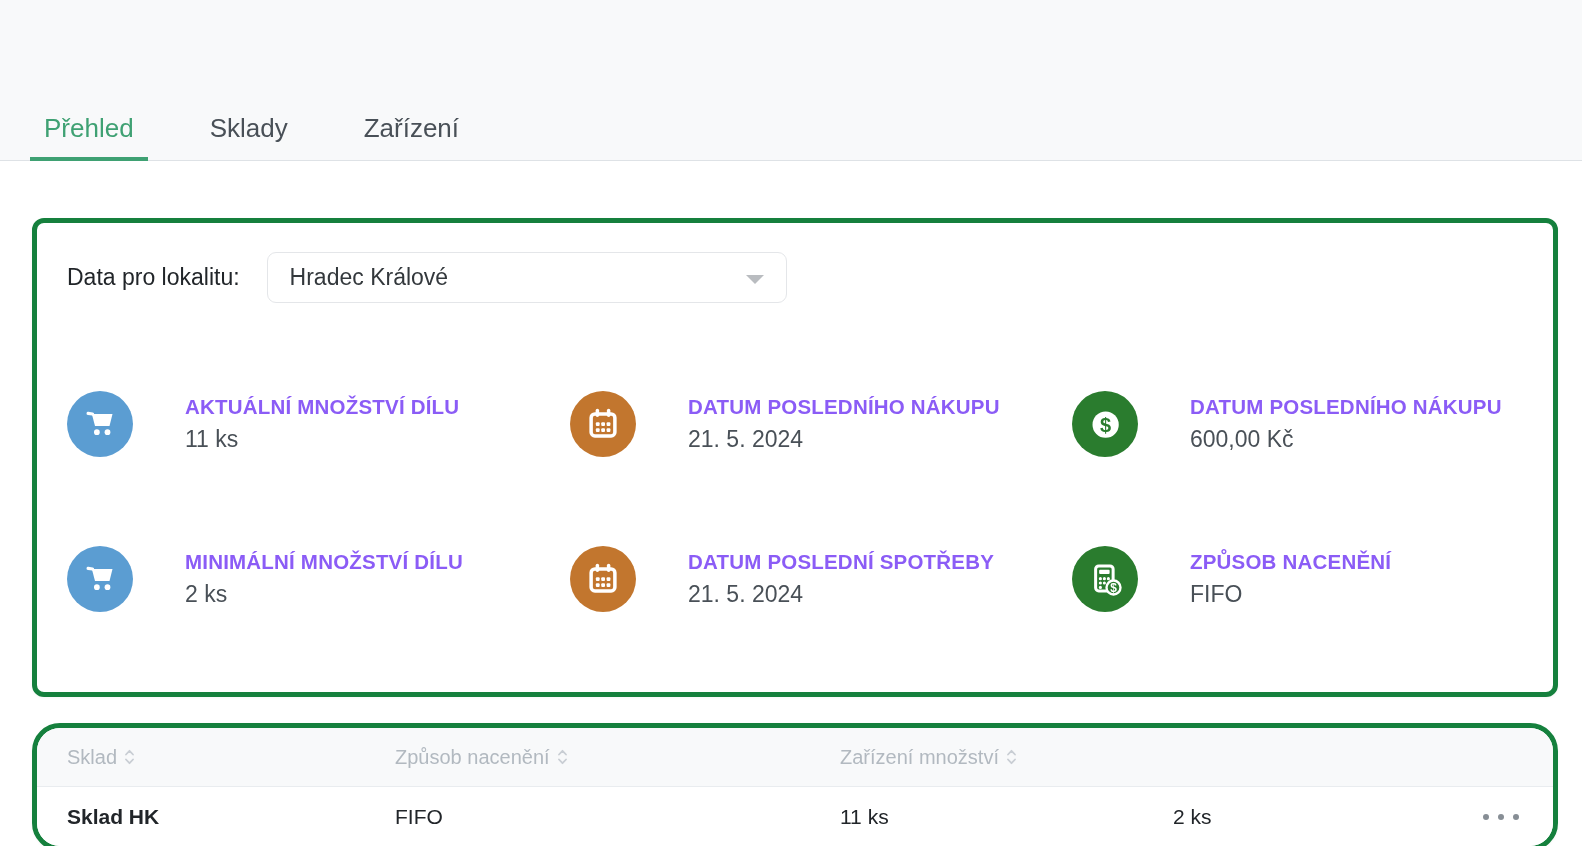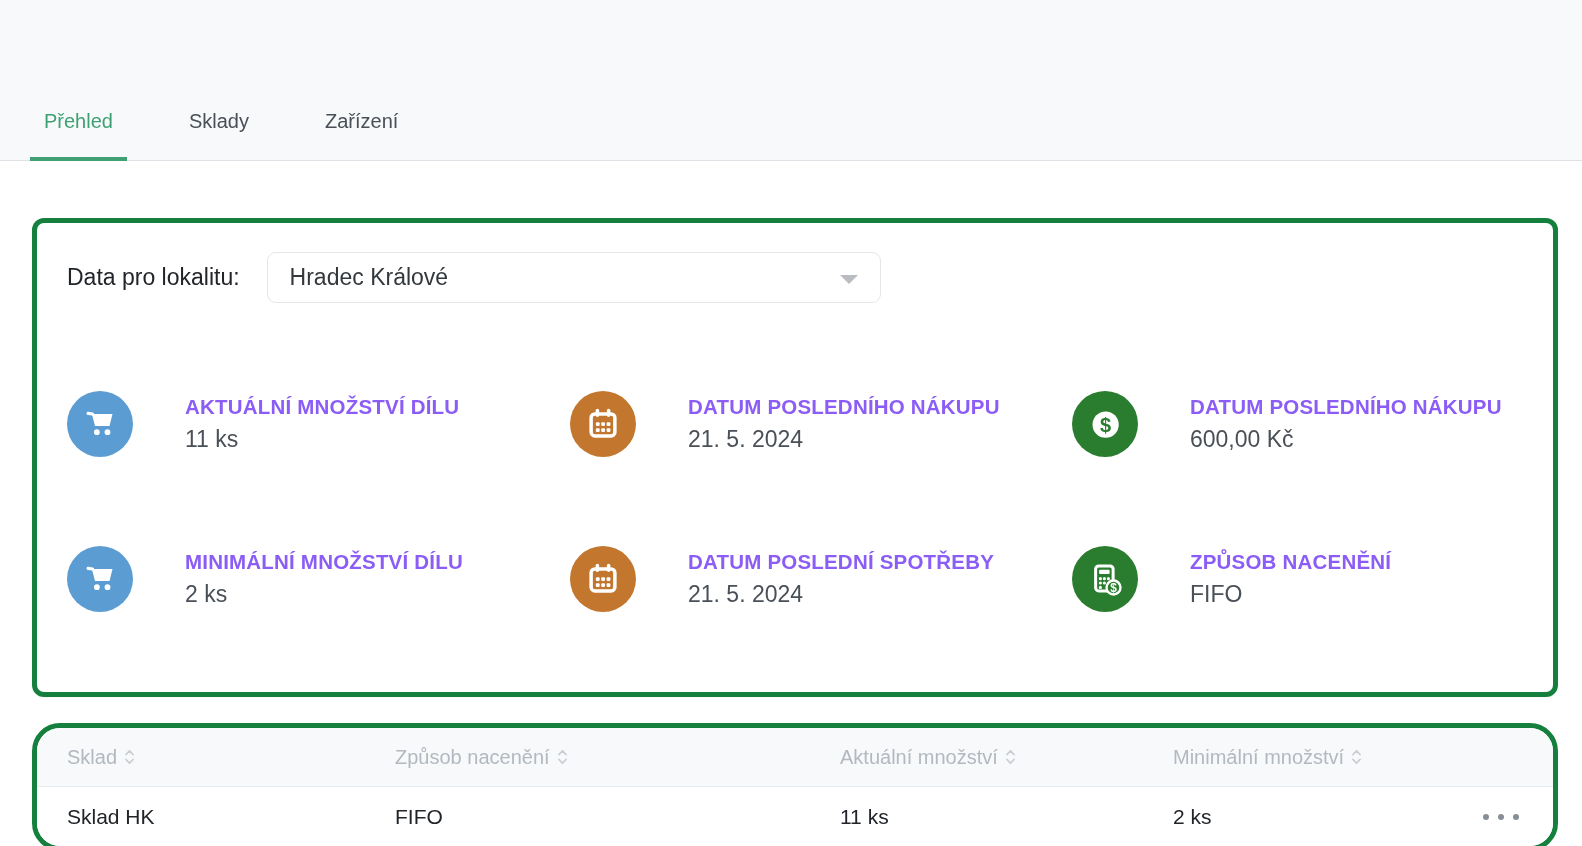--- a/index.html
+++ b/index.html
@@ -26,22 +26,22 @@
     color: #33383c;
     letter-spacing: -0.3px;
   }
   .tabs {
     position: absolute;
     left: 30px; bottom: -1px;
     display: flex;
     gap: 48px;
   }
   .tab {
-    padding: 0 14px 24px;
-    font-size: 20px;
+    padding: 0 14px 13px;
+    font-size: 26px;
     color: #495057;
     border-bottom: 4px solid transparent;
     cursor: pointer;
   }
   .tab.active {
     color: #3fa173;
     border-bottom-color: #3fa173;
   }
 
   
@@ -58,21 +58,21 @@
   
   .location-row {
     display: flex;
     align-items: center;
     padding: 29px 30px 0;
   }
   .location-label { font-size: 23px; color: #212529; }
   .location-select {
     position: relative;
     margin-left: 27px;
-    width: 614px;
+    width: 520px;
     height: 51px;
     background: #fff;
     border: 1px solid #e4e6e9;
     border-radius: 9px;
     display: flex;
     align-items: center;
     padding: 0 46px 0 22px;
     cursor: pointer;
   }
   .location-select .value { font-size: 23px; color: #33383c; }
@@ -142,21 +142,21 @@
     cursor: pointer;
     white-space: nowrap;
   }
   .t-body {
     height: 60px;
     background: #fff;
     border-top: 1px solid #e9ecef;
     font-size: 21px;
     color: #212529;
   }
-  .cell-strong { font-weight: 400; }
+  .cell-strong { font-weight: 700; }
   .row-menu {
     justify-self: end;
     display: flex;
     gap: 9px;
     padding: 10px 4px;
     cursor: pointer;
   }
   .row-menu i {
     width: 6px; height: 6px;
     border-radius: 50%;
@@ -307,28 +307,21 @@
         </svg>
       </div>
       <div class="th">
         <span>Způsob nacenění</span>
         <svg class="sort-icon" width="11" height="16" viewBox="0 0 11 16">
           <path d="M2 5.5 L5.5 1.8 L9 5.5" stroke="#c9ced4" stroke-width="1.8" fill="none" stroke-linecap="round" stroke-linejoin="round"></path>
           <path d="M2 10.5 L5.5 14.2 L9 10.5" stroke="#c9ced4" stroke-width="1.8" fill="none" stroke-linecap="round" stroke-linejoin="round"></path>
         </svg>
       </div>
       <div class="th">
-        <span>Aktuální množství</span>
-        <svg class="sort-icon" width="11" height="16" viewBox="0 0 11 16">
-          <path d="M2 5.5 L5.5 1.8 L9 5.5" stroke="#c9ced4" stroke-width="1.8" fill="none" stroke-linecap="round" stroke-linejoin="round"></path>
-          <path d="M2 10.5 L5.5 14.2 L9 10.5" stroke="#c9ced4" stroke-width="1.8" fill="none" stroke-linecap="round" stroke-linejoin="round"></path>
-        </svg>
-      </div>
-      <div class="th">
-        <span>Minimální množství</span>
+        <span>Zařízení množství</span>
         <svg class="sort-icon" width="11" height="16" viewBox="0 0 11 16">
           <path d="M2 5.5 L5.5 1.8 L9 5.5" stroke="#c9ced4" stroke-width="1.8" fill="none" stroke-linecap="round" stroke-linejoin="round"></path>
           <path d="M2 10.5 L5.5 14.2 L9 10.5" stroke="#c9ced4" stroke-width="1.8" fill="none" stroke-linecap="round" stroke-linejoin="round"></path>
         </svg>
       </div>
       <div></div>
     </div>
 
     <div class="t-row t-body">
       <div class="cell-strong">Sklad HK</div>

